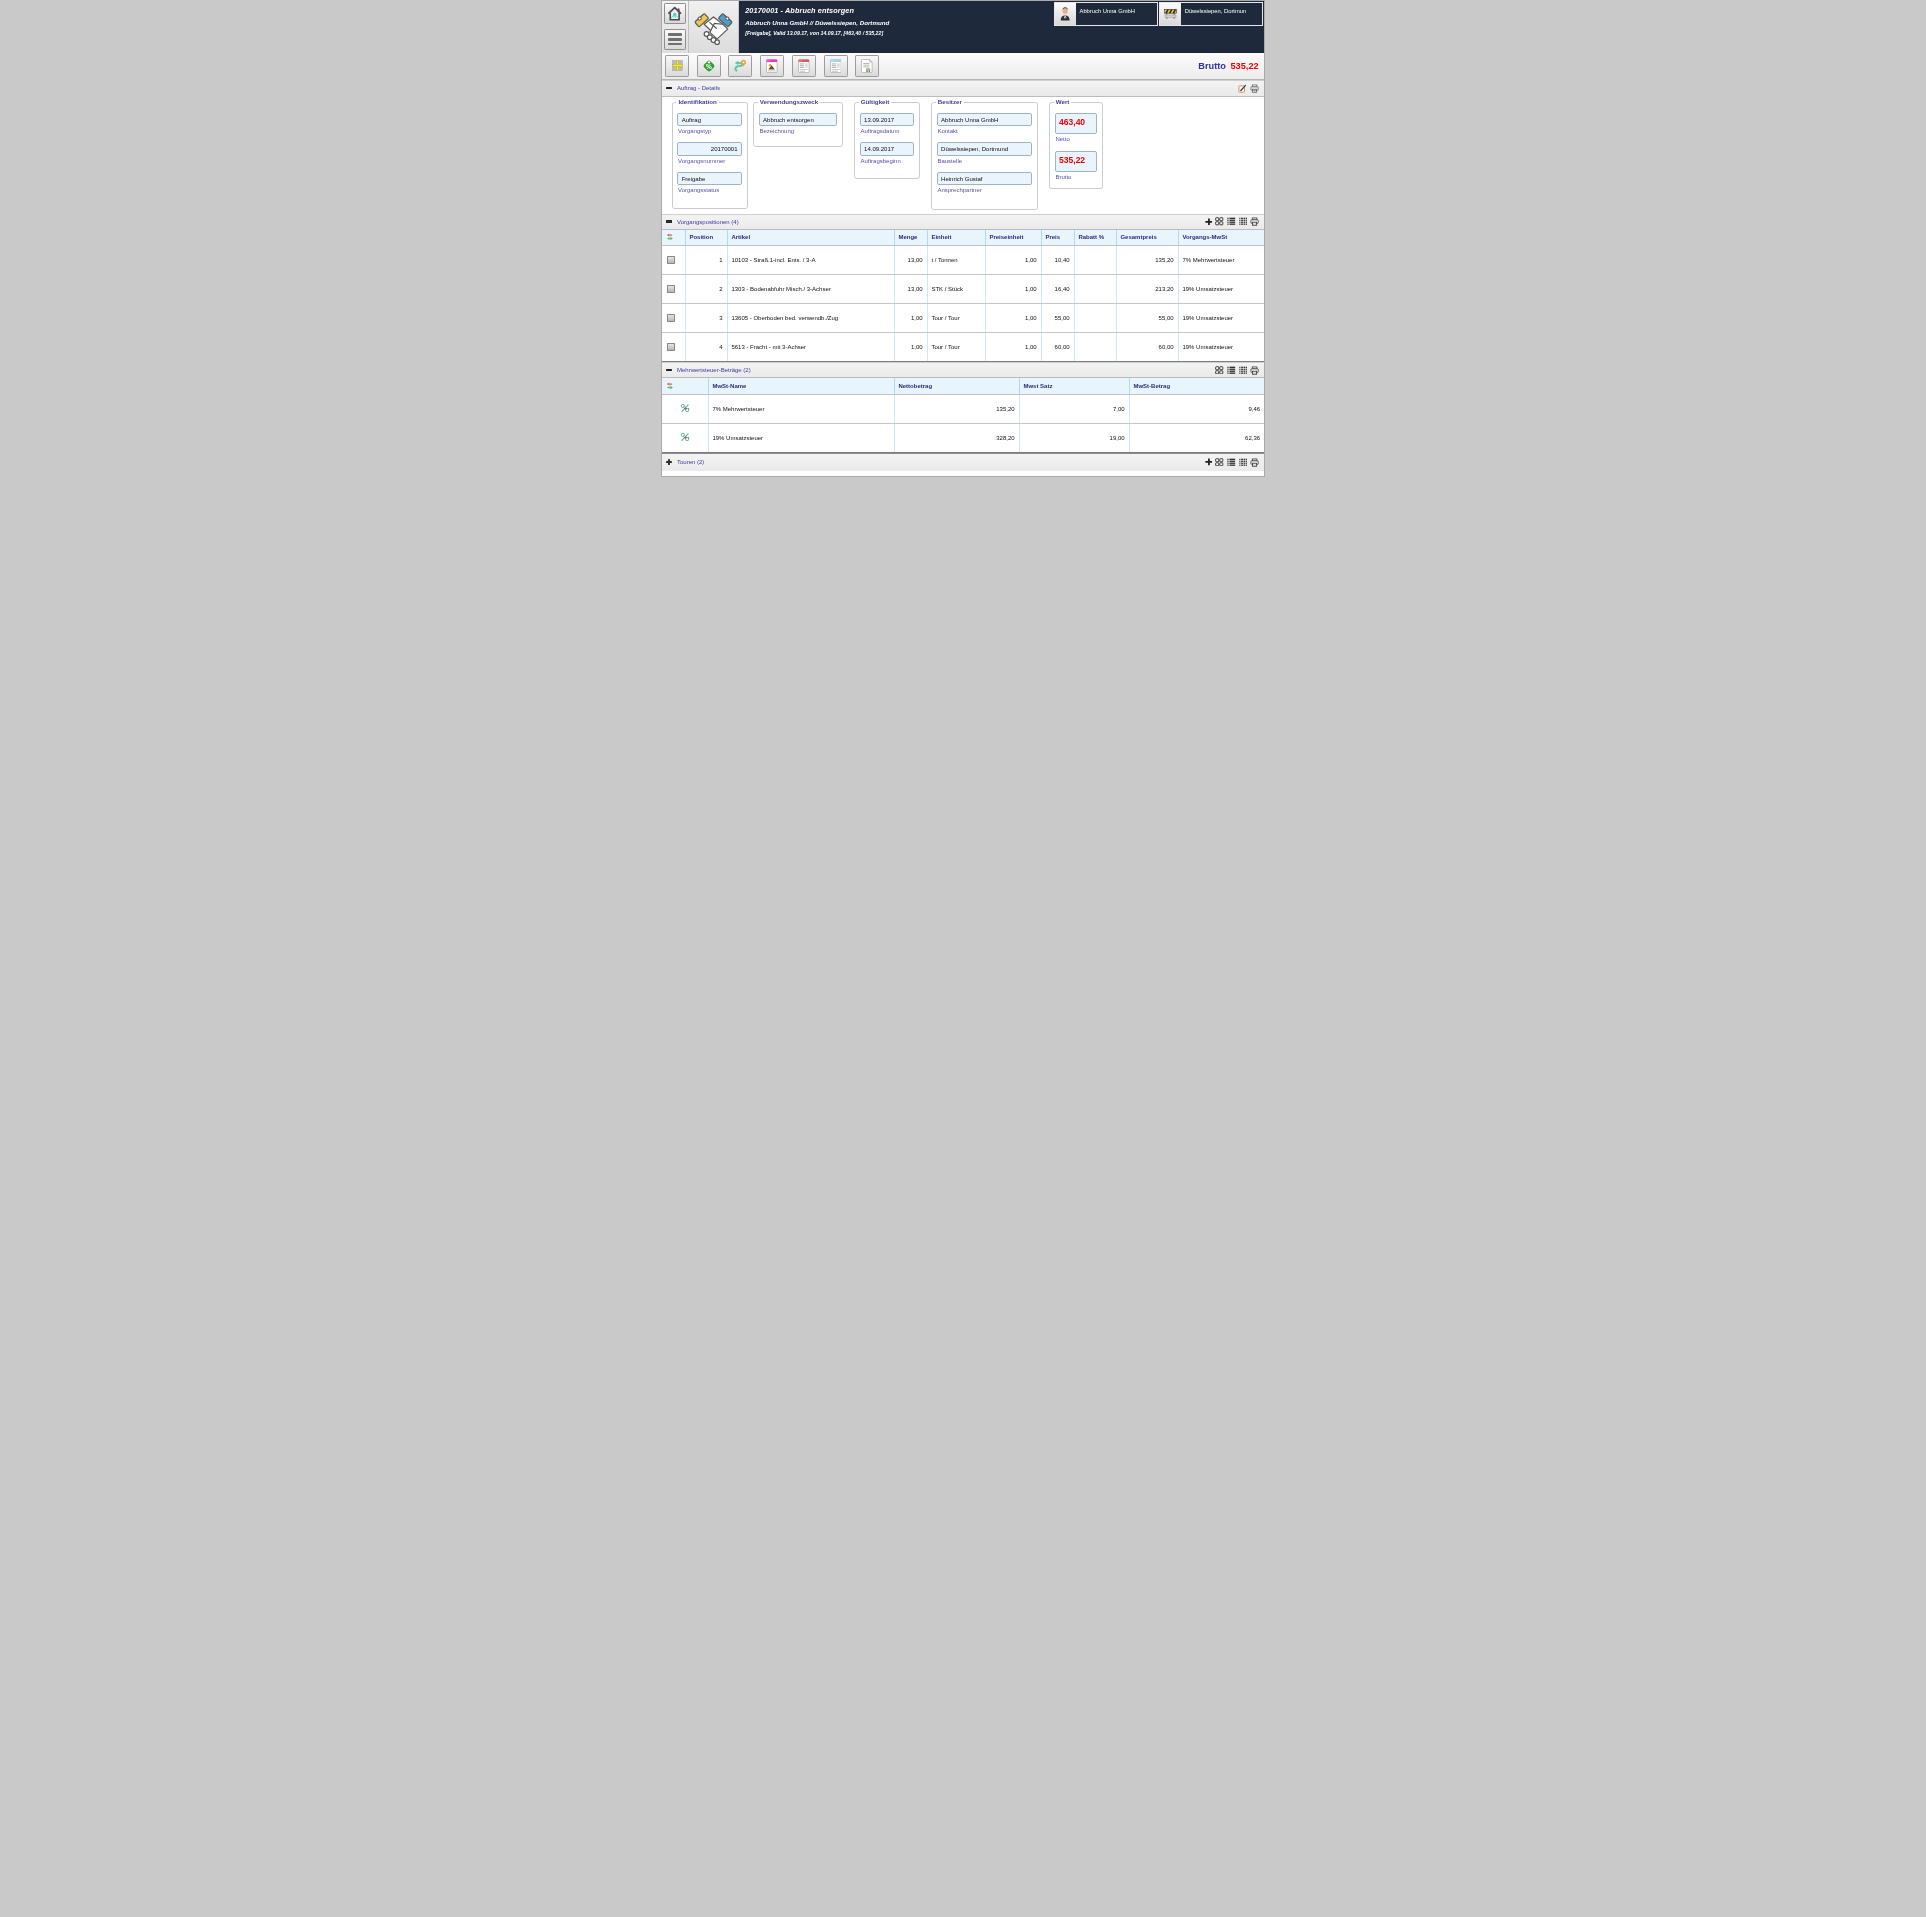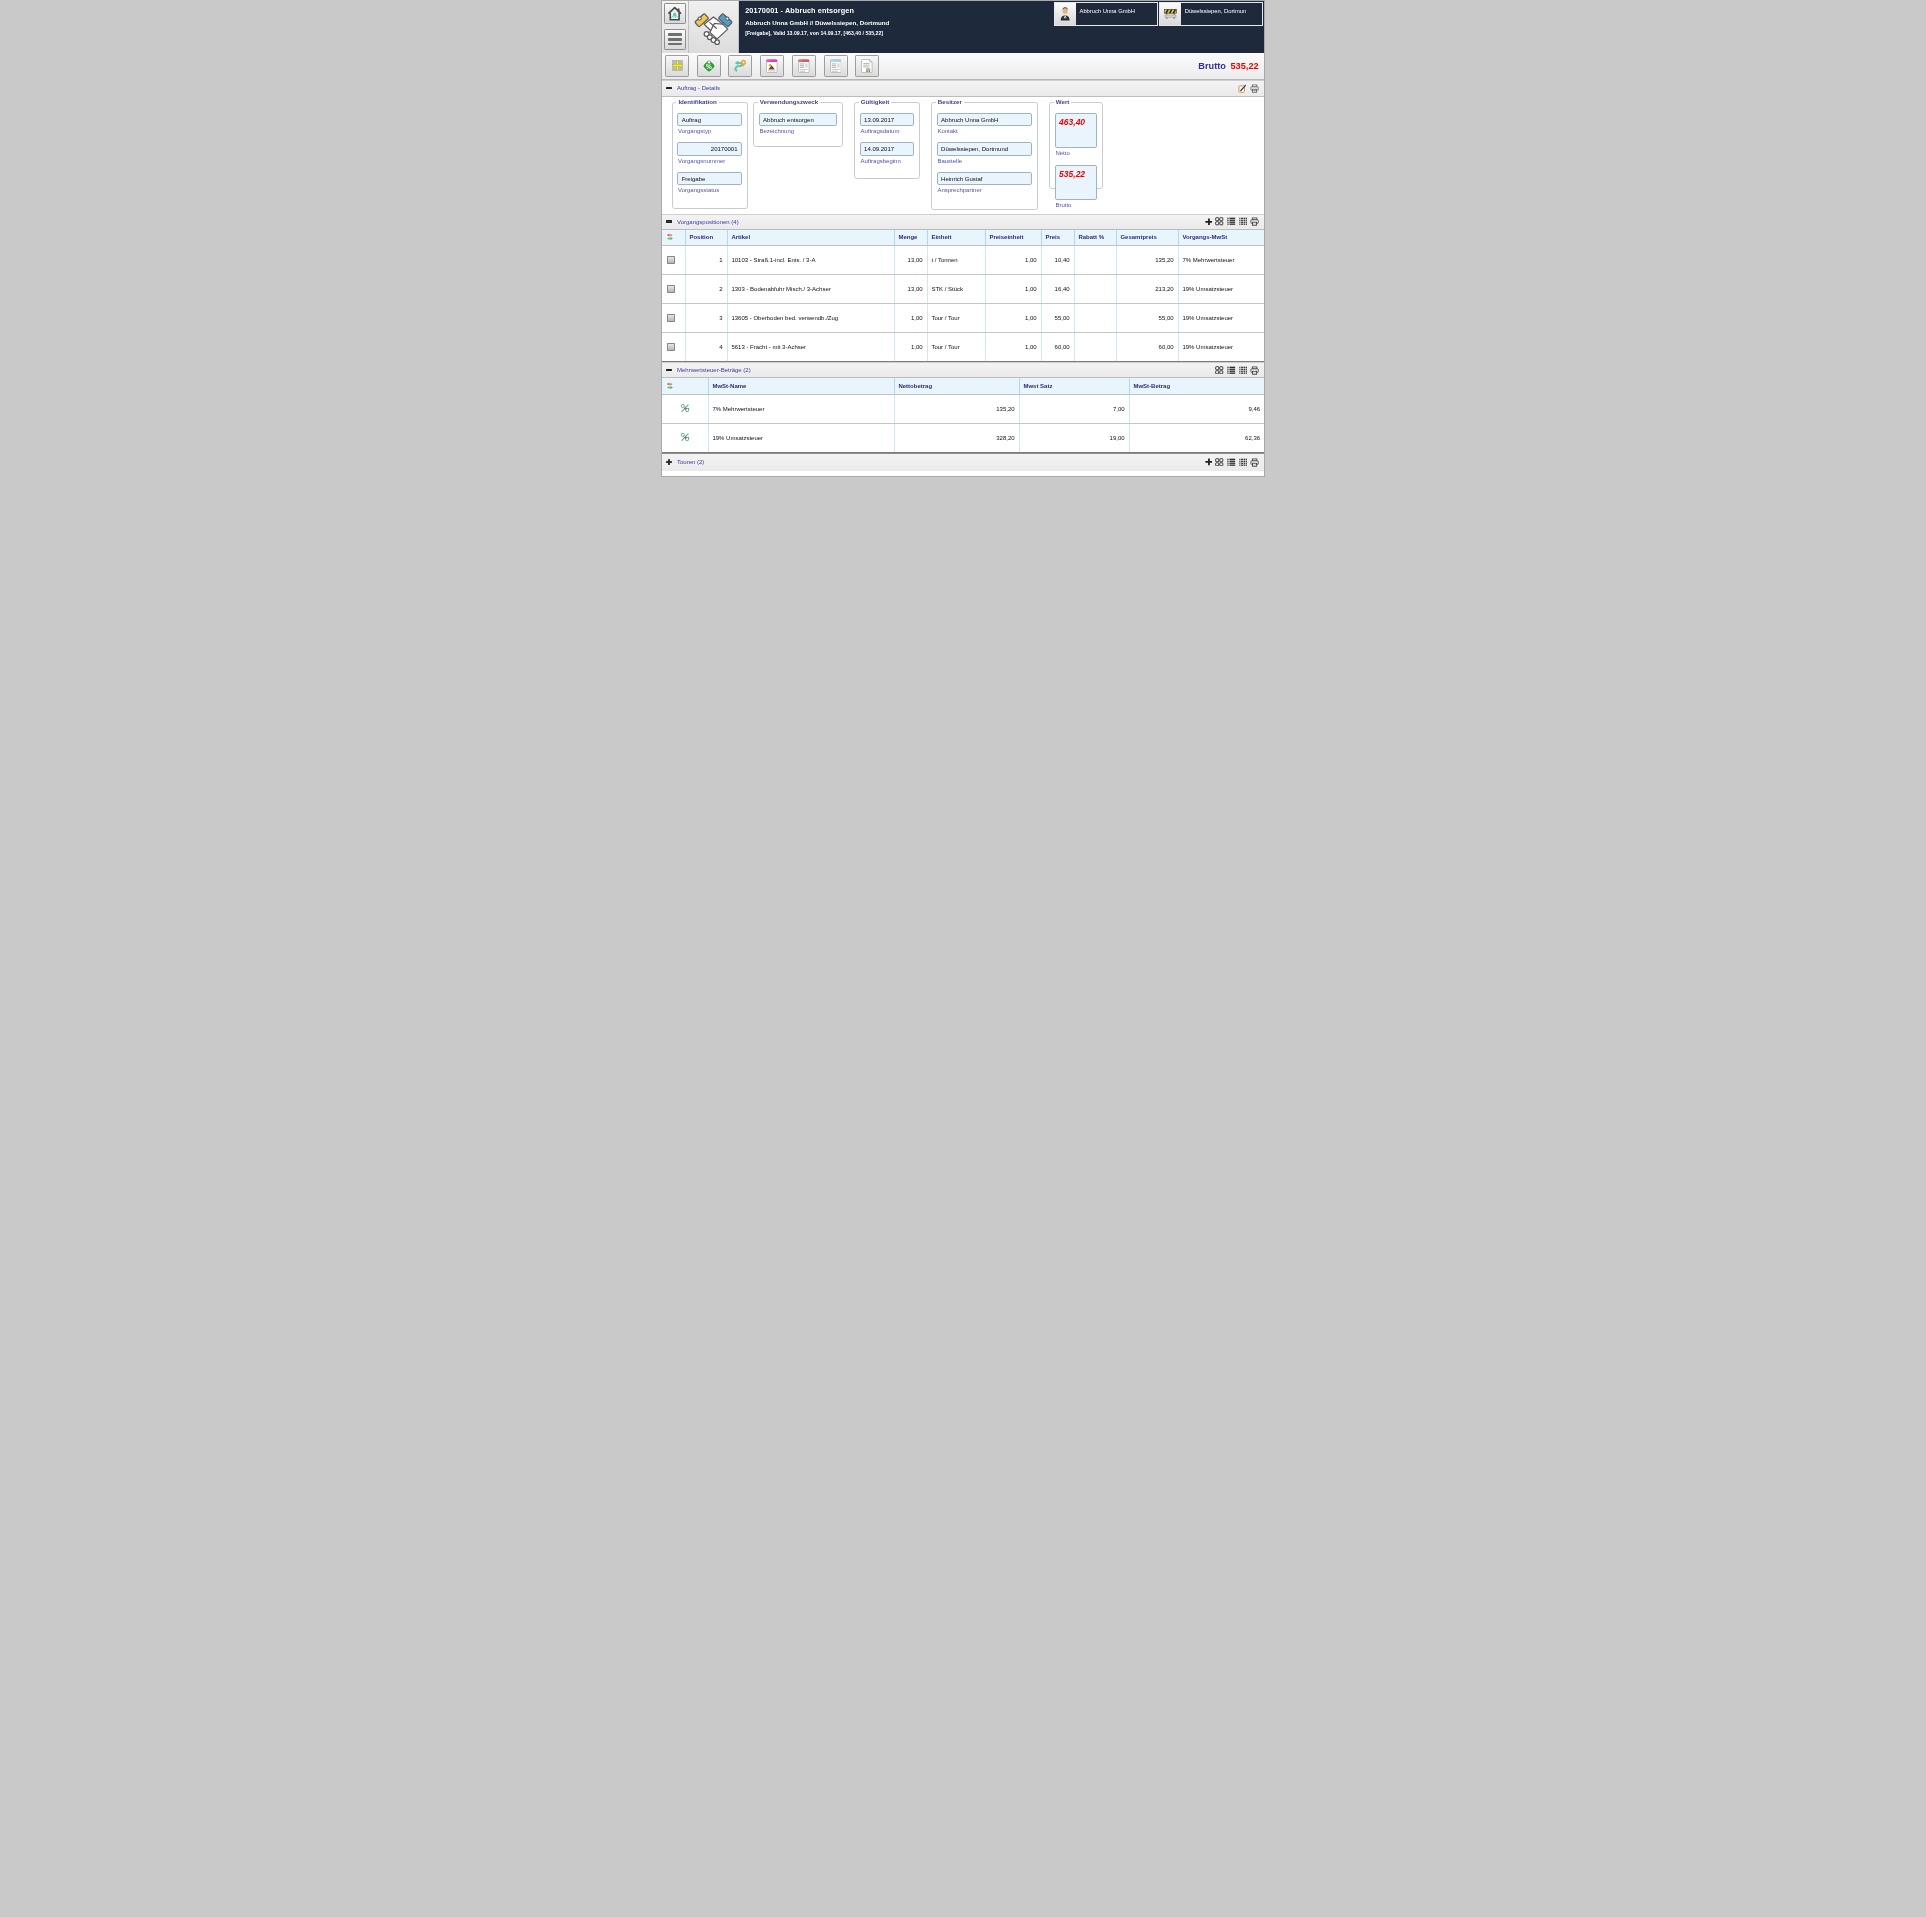--- a/index.html
+++ b/index.html
@@ -21,21 +21,21 @@
     width:21.6px; height:21px; background:linear-gradient(#fafafa,#d9d9d9);
     border:0.4px solid #8e8e8e; border-radius:1.2px; display:flex;
     align-items:center; justify-content:center; cursor:pointer; flex-direction:column; gap:1.9px;
   }
   .bar { width:14px; height:2.7px; background:#6f6f6f; border-radius:0.8px; }
   .logo-cell {
     width:50px; height:52px; background:linear-gradient(#f0f0f0,#dcdcdc);
     display:flex; align-items:center; justify-content:center;
     border-right:0.4px solid #44506033;
   }
-  .title-block { padding:4.6px 0 0 6.2px; color:#fff; flex:1; min-width:0; }
+  .title-block { padding:4.6px 0 0 6.2px; color:#fff; flex:1; min-width:0;font-style:italic; }
   .title-1 { font-size:7.3px; font-weight:bold; letter-spacing:0.1px; }
   .title-2 { font-size:6.2px; font-weight:bold; margin-top:4.2px; }
   .title-3 { font-size:5.2px; font-weight:bold; margin-top:3.9px; }
   .badges { position:absolute; top:1.2px; right:1.2px; display:flex; gap:1.2px; }
   .badge {
     width:104px; height:24px; border:0.8px solid #e8e8e8; background:#1e2a3c;
     display:flex; align-items:stretch; overflow:hidden;
   }
   .badge-icon-cell {
     width:21px; background:linear-gradient(#fbfbfb,#d8d8d8);
@@ -95,21 +95,21 @@
     height:13.5px; line-height:12.7px; padding:0 3.5px; font-size:6px; color:#0c0c0c;
     overflow:hidden; white-space:nowrap; cursor:text;
   }
   .inputbox.right { text-align:right; }
   .fld-label { font-size:6px; color:#5353a8; margin:2.3px 0 0 0.8px; }
   .fs-ident   { left:9.6px;  top:5px; width:76px; height:107px; }
   .fs-verw    { left:91px; top:5px; width:90px; height:45px; }
   .fs-guelt   { left:192px; top:5px; width:66px; height:77px; }
   .fs-besitz  { left:269px; top:5px; width:107px; height:108px; }
   .fs-wert    { left:387px;top:5px; width:54px; height:87px; }
-  .fs-wert .inputbox { height:35px; line-height:16.6px; font-size:8.5px; font-weight:bold; color:#ee0000;font-style:italic; }
+  .fs-wert .inputbox { height:21px; line-height:16.6px; font-size:8.5px; font-weight:bold; color:#ee0000; }
   .fs-wert .fld { margin-bottom:9.2px; }
 
   
   table.grid { width:602px; border-collapse:collapse; table-layout:fixed; }
   table.grid th {
     height:16px; background:#e9f5fd; color:#2b2b7e; font-size:6px; font-weight:bold;
     border-right:0.4px solid #b3d8ea; border-bottom:0.8px solid #c2c2c2;
     padding:0 3.9px; text-align:left; white-space:nowrap; overflow:hidden;
   }
   table.grid td {

